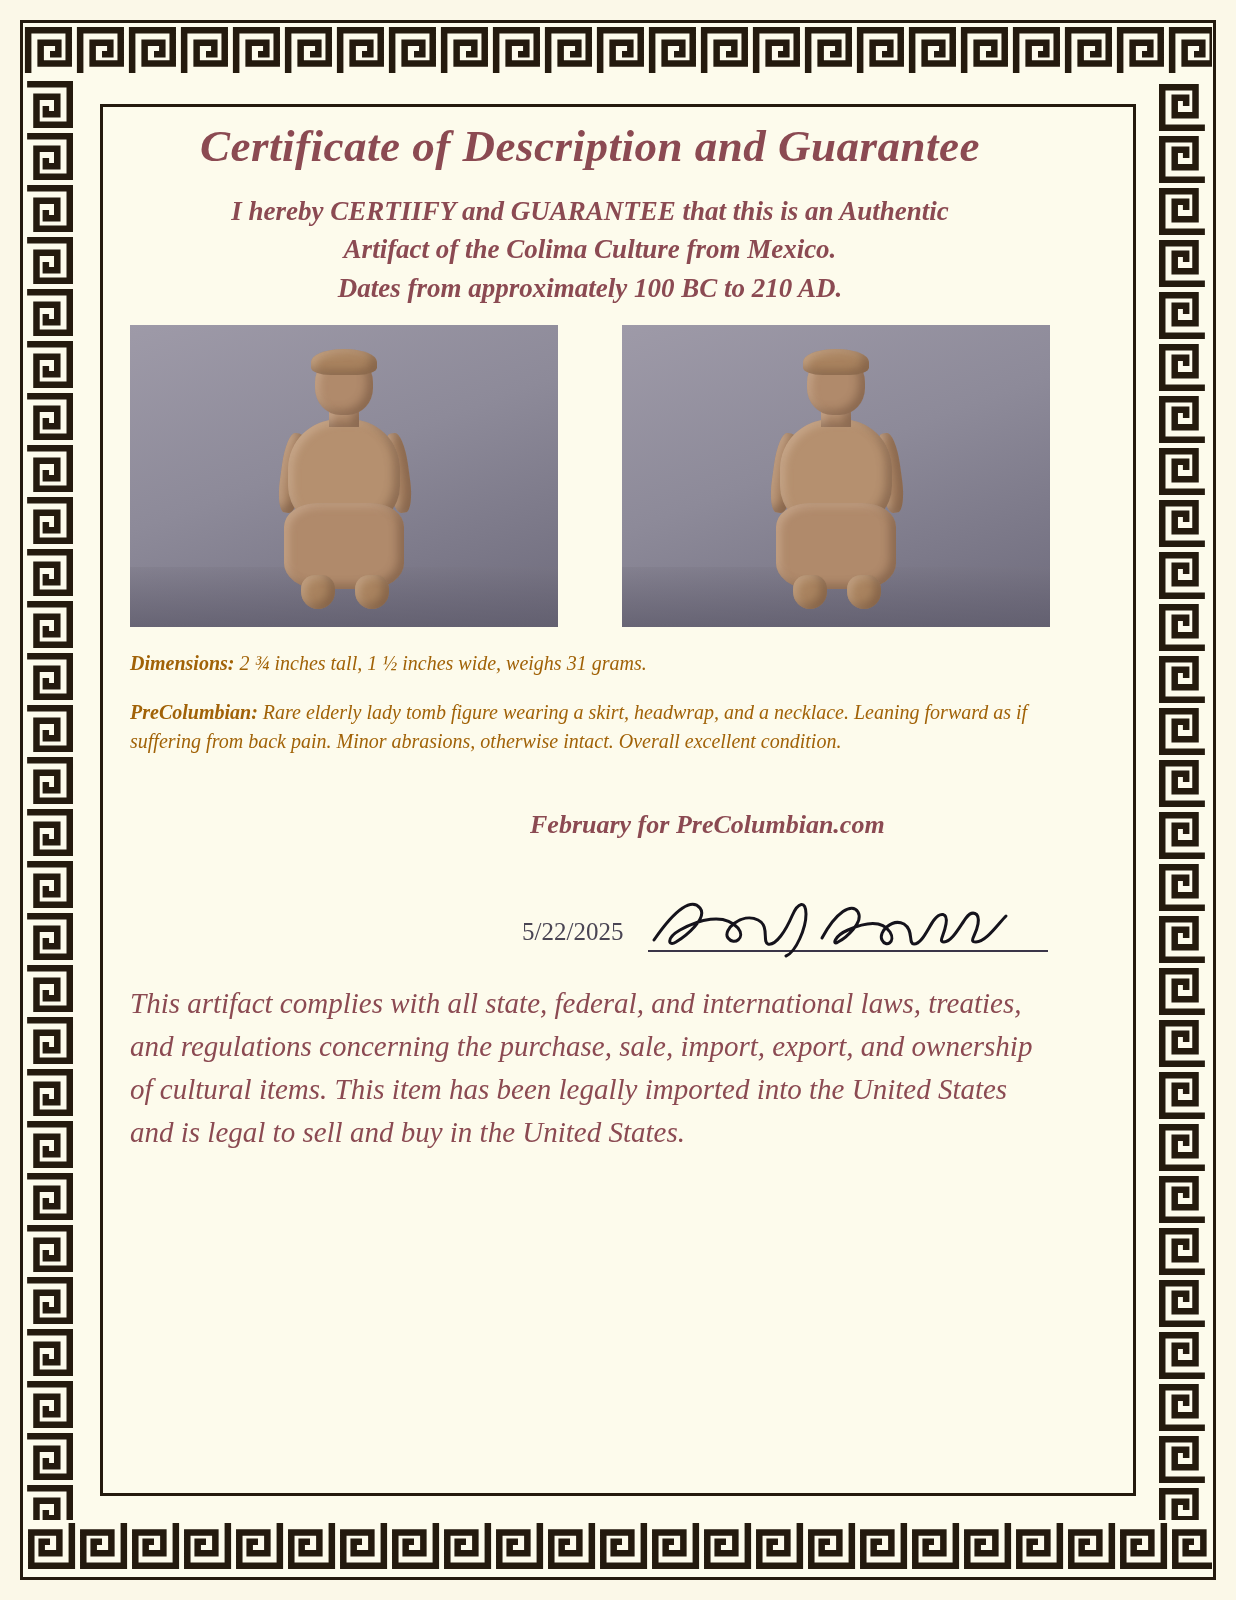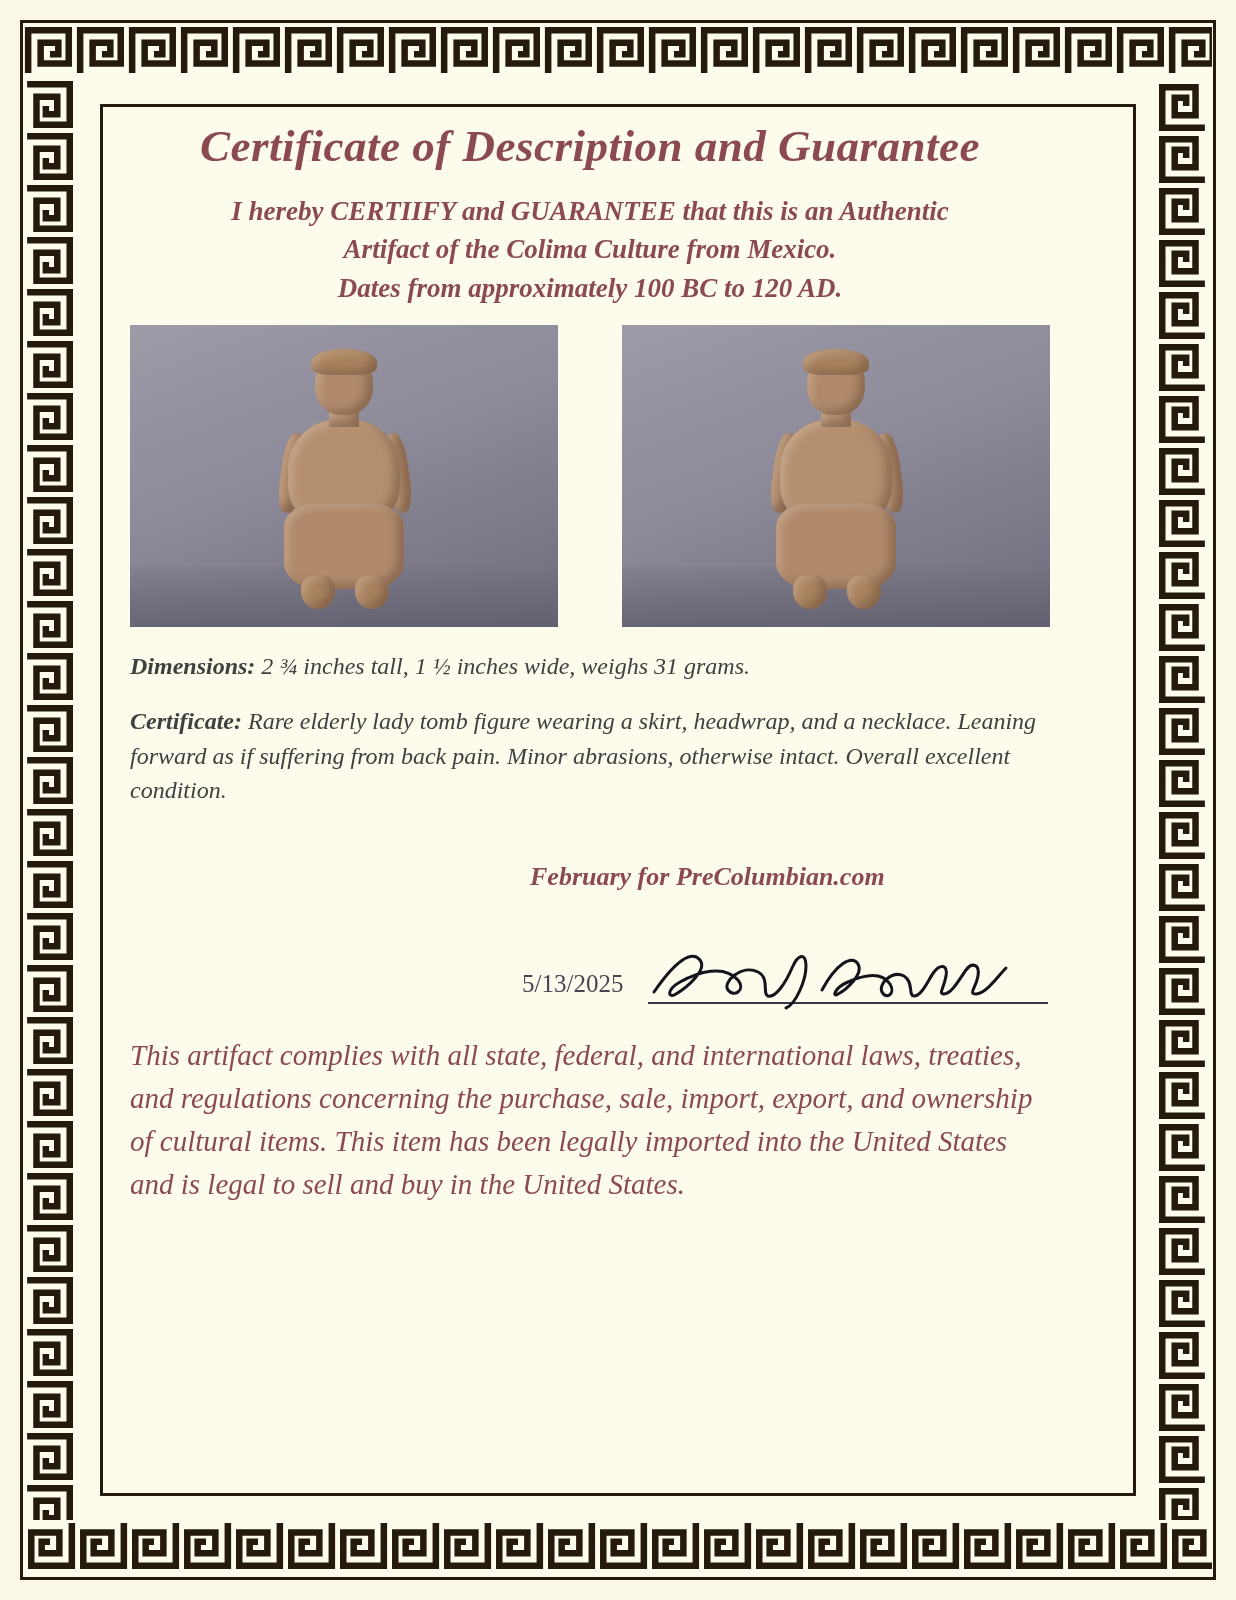--- a/index.html
+++ b/index.html
@@ -157,22 +157,22 @@
     top: 80px;
     border-radius: 40%;
     background: #ab8565;
   }
   .fig .armL { left: 12px; transform: rotate(8deg); }
   .fig .armR { left: 118px; transform: rotate(-8deg); }
 
   .field {
     font-family: "Liberation Serif", serif;
     font-style: italic;
-    font-size: 24px;
-    color: #404040;
+    font-size: 20px;
+    color: #a16207;
     line-height: 1.45;
     margin: 0 0 20px 0;
   }
   .field b {
     font-weight: bold;
   }
 
   .sign-block {
     margin-top: 54px;
     padding-left: 400px;
@@ -759,21 +759,21 @@
 
   <div class="frame-inner"></div>
 
   <div class="content">
 
     <h1 class="doc-title">Certificate of Description and Guarantee</h1>
 
     <div class="statement">
       <div>I hereby CERTIIFY and GUARANTEE that this is an Authentic</div>
       <div>Artifact of the Colima Culture from Mexico.</div>
-      <div>Dates from approximately 100 BC to 120 AD.</div>
+      <div>Dates from approximately 100 BC to 210 AD.</div>
     </div>
 
     <div class="photos">
       <div class="photo">
         <div class="floorline"></div>
         <div class="fig">
           <span class="armL"></span>
             <span class="armR"></span>
           <span class="torso"></span>
           <span class="skirt"></span>
@@ -798,30 +798,30 @@
             <span class="legR"></span>
         </div>
       </div>
     </div>
 
     <p class="field">
       <b>Dimensions:</b><span> 2 ¾ inches tall,  1 ½ inches wide, weighs 31 grams.</span>
     </p>
 
     <p class="field">
-      <b>Certificate:</b><span> Rare elderly lady tomb figure wearing a skirt, headwrap, and a necklace. Leaning forward as if suffering from back pain. Minor abrasions, otherwise intact. Overall excellent condition.</span>
+      <b>PreColumbian:</b><span> Rare elderly lady tomb figure wearing a skirt, headwrap, and a necklace. Leaning forward as if suffering from back pain. Minor abrasions, otherwise intact. Overall excellent condition.</span>
     </p>
 
 
     <div class="sign-block">
       <div class="sign-role">February for PreColumbian.com</div>
     </div>
 
     <div class="date-row">
-      <span class="date-text">5/13/2025</span>
+      <span class="date-text">5/22/2025</span>
       <div class="sig-line"></div>
       <svg class="sig-ink" viewBox="0 0 420 70">
         <path d="M8 50 C 30 18, 46 8, 54 18 C 62 28, 40 46, 30 52 C 22 57, 20 48, 34 40 C 52 30, 78 22, 92 38 C 100 48, 88 56, 82 48 C 76 40, 96 22, 112 30 C 124 36, 116 52, 122 54 C 130 56, 140 40, 146 26 C 152 12, 160 10, 160 24 C 160 38, 150 62, 140 66" fill="none" stroke="#15131c" stroke-width="3" stroke-linecap="round"></path>
         <path d="M176 48 C 190 22, 206 12, 212 22 C 218 32, 200 48, 192 52 C 186 56, 188 46, 202 40 C 220 32, 236 30, 244 42 C 250 52, 240 58, 236 50 C 232 42, 246 28, 258 34 C 268 40, 262 54, 268 54 C 276 54, 282 38, 288 30 C 294 22, 302 22, 300 34 C 298 46, 292 52, 298 52 C 306 52, 314 36, 320 28 C 326 20, 334 22, 332 34 C 330 46, 322 52, 330 52 C 340 52, 352 34, 360 26" fill="none" stroke="#15131c" stroke-width="3" stroke-linecap="round"></path>
       </svg>
     </div>
 
     <p class="legal">This artifact complies with all state, federal, and international laws, treaties, and regulations concerning the purchase, sale, import, export, and ownership of cultural items. This item has been legally imported into the United States and is legal to sell and buy in the United States.</p>
 
   </div>

